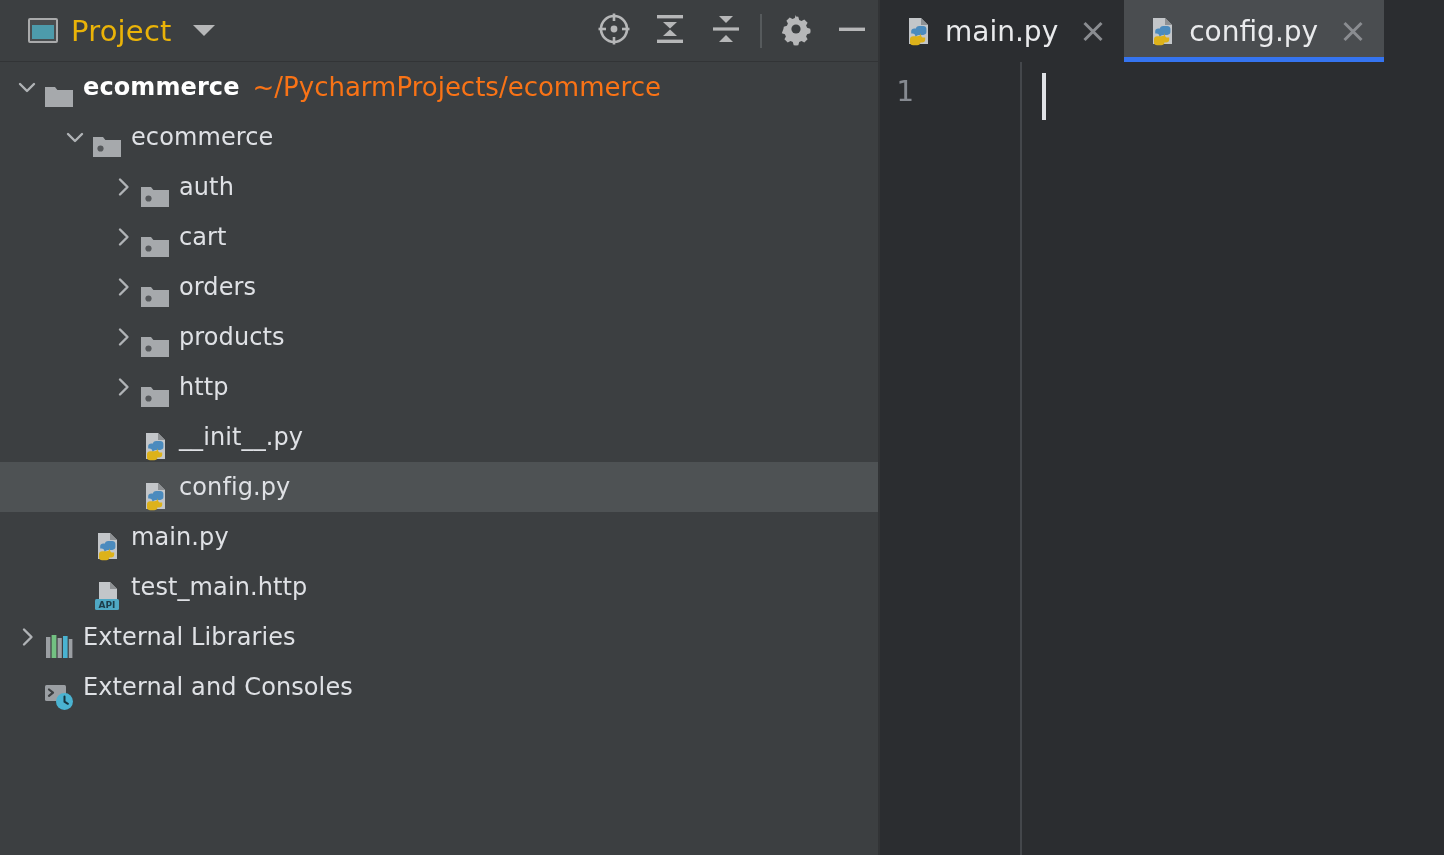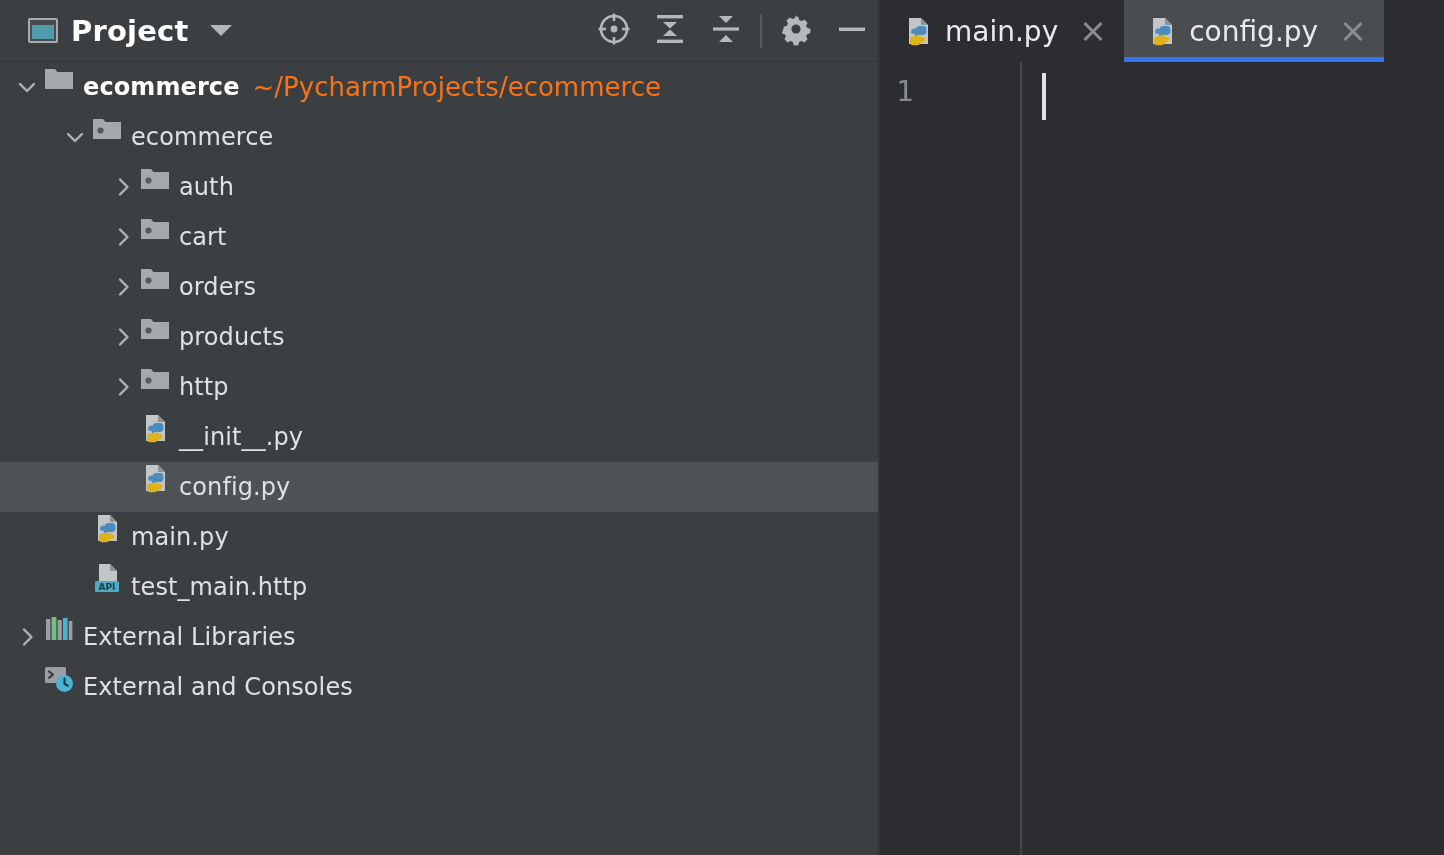--- a/index.html
+++ b/index.html
@@ -55,22 +55,22 @@
   }
   .proj-icon::after {
     content: "";
     position: absolute;
     left: 2px; top: 5px;
     right: 2px; bottom: 2px;
     background: #4d9bab;
   }
   .ph-title {
     font-size: 29px;
-    color: #ffffff;
-    font-weight: 700;
+    color: #eab308;
+    font-weight: 400;
     letter-spacing: 0.2px;
   }
   .caret-down {
     width: 0; height: 0;
     border-left: 11px solid transparent;
     border-right: 11px solid transparent;
     border-top: 11px solid #b6b7b8;
     margin-left: 8px;
   }
   .ph-right {
@@ -115,21 +115,21 @@
     display: flex;
     align-items: center;
     justify-content: center;
     flex: 0 0 auto;
   }
   .chev svg { display: block; }
   .ico {
     width: 34px;
     height: 50px;
     display: flex;
-    align-items: flex-start;
+    align-items: flex-end;
     justify-content: center;
     flex: 0 0 auto;
     margin-right: 7px;
   }
   .lbl {
     font-size: 24px;
     color: #dfe1e5;
     letter-spacing: 0.1px;
   }
   .lbl.bold { font-weight: bold; color: #ffffff; }

